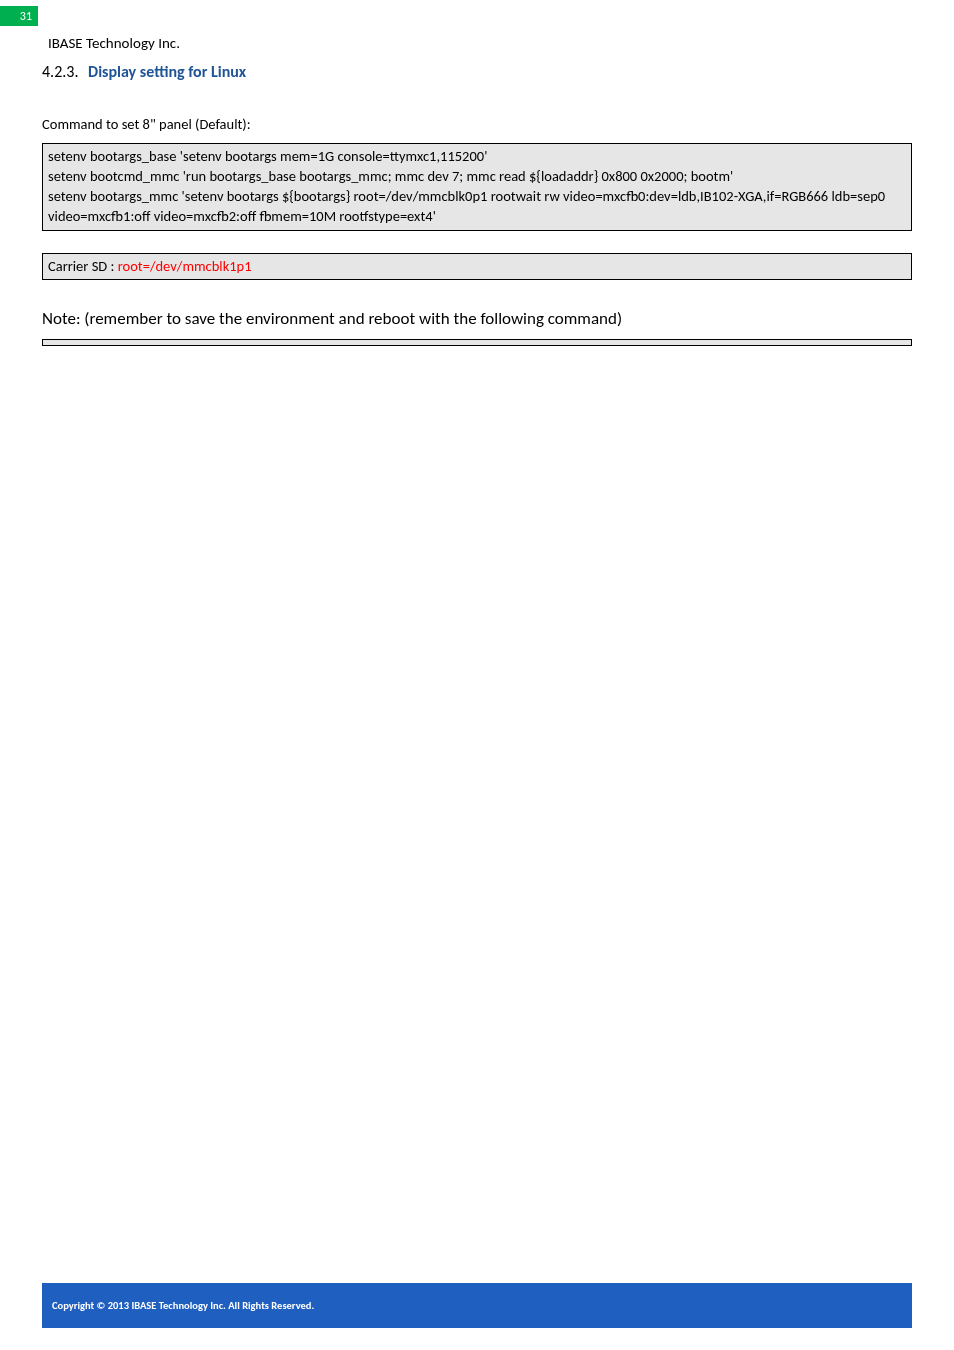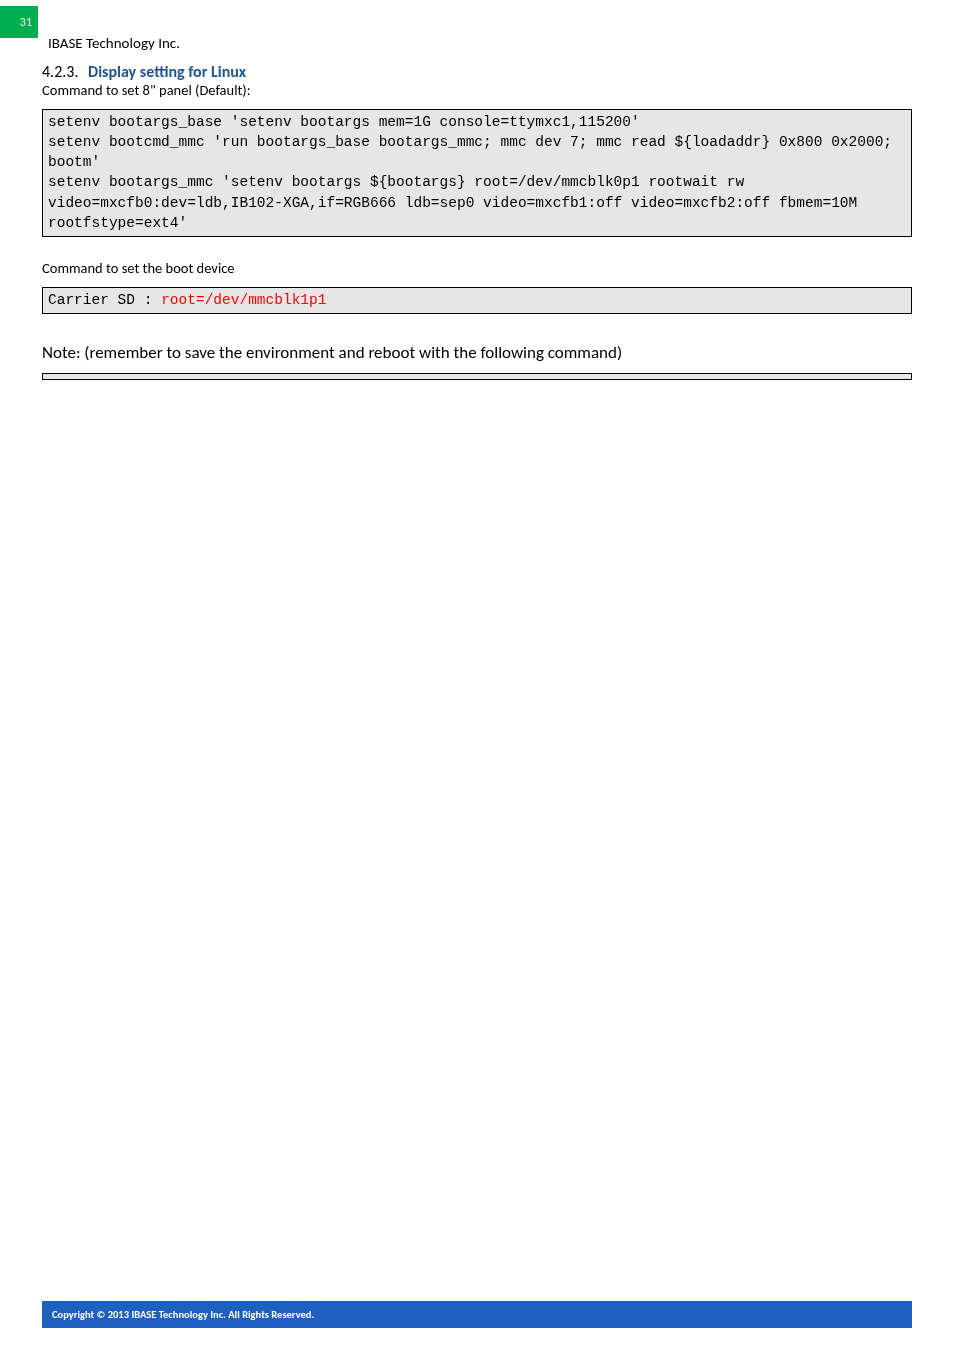--- a/index.html
+++ b/index.html
@@ -9,21 +9,21 @@
     width: 954px;
     height: 1350px;
     position: relative;
     color: #000;
   }
   .page-num-tab {
     position: absolute;
     top: 6px;
     left: 0;
     width: 38px;
-    height: 32px;
+    height: 20px;
     background: #00b050;
     color: #ffffff;
     font-size: 12px;
     display: flex;
     align-items: center;
     justify-content: flex-end;
     padding-right: 6px;
   }
   .header-company {
     position: absolute;
@@ -34,20 +34,21 @@
   }
   .content {
     position: absolute;
     top: 62px;
     left: 42px;
     right: 42px;
   }
   .section-heading {
     color: #1f5496;
     font-size: 16px;
+    margin-bottom: 34px;
   }
   .section-num {
     color: #000;
     margin-right: 6px;
   }
   .section-title {
     color: #1f5496;
     font-weight: bold;
   }
   .body-text {
@@ -57,38 +58,37 @@
     line-height: 1.35;
   }
   .code-box {
     border: 1px solid #000;
     background: #e7e6e6;
     padding: 2px 5px 3px 5px;
     font-size: 14.5px;
     line-height: 1.4;
     color: #000;
     margin-bottom: 22px;
-    font-family: Liberation Mono, monospace;
   }
   .code-box .red { color: #ff0000; }
   .note-heading {
     font-size: 17px;
     color: #000;
     margin-bottom: 10px;
   }
   .footer-bar {
     position: absolute;
     left: 42px;
     right: 42px;
     bottom: 22px;
     background: #1f5fbf;
     color: #ffffff;
     font-size: 10.5px;
     font-weight: bold;
-    padding: 7px 10px;
+    padding: 16px 10px;
   }
 </style>
 </head>
 <body>
 
 <div class="page-num-tab">
   <span>31</span>
 </div>
 
 <div class="header-company">IBASE Technology Inc.</div>
@@ -101,21 +101,20 @@
   </div>
 
   <div class="body-text">Command to set 8" panel (Default):</div>
 
   <div class="code-box">
     <div>setenv bootargs_base 'setenv bootargs mem=1G console=ttymxc1,115200'</div>
     <div>setenv bootcmd_mmc 'run bootargs_base bootargs_mmc; mmc dev 7; mmc read ${loadaddr} 0x800 0x2000; bootm'</div>
     <div>setenv bootargs_mmc 'setenv bootargs ${bootargs} root=/dev/mmcblk0p1 rootwait rw video=mxcfb0:dev=ldb,IB102-XGA,if=RGB666 ldb=sep0 video=mxcfb1:off video=mxcfb2:off fbmem=10M rootfstype=ext4'</div>
   </div>
 
-  <div class="body-text">Command to set the boot device</div>
 
   <div class="code-box" style="margin-bottom:28px;">
     <span>Carrier SD :    </span><span class="red">root=/dev/mmcblk1p1</span>
   </div>
 
   <div class="note-heading">Note: (remember to save the environment and reboot with the following command)</div>
 
   <div class="code-box">
   </div>
 

